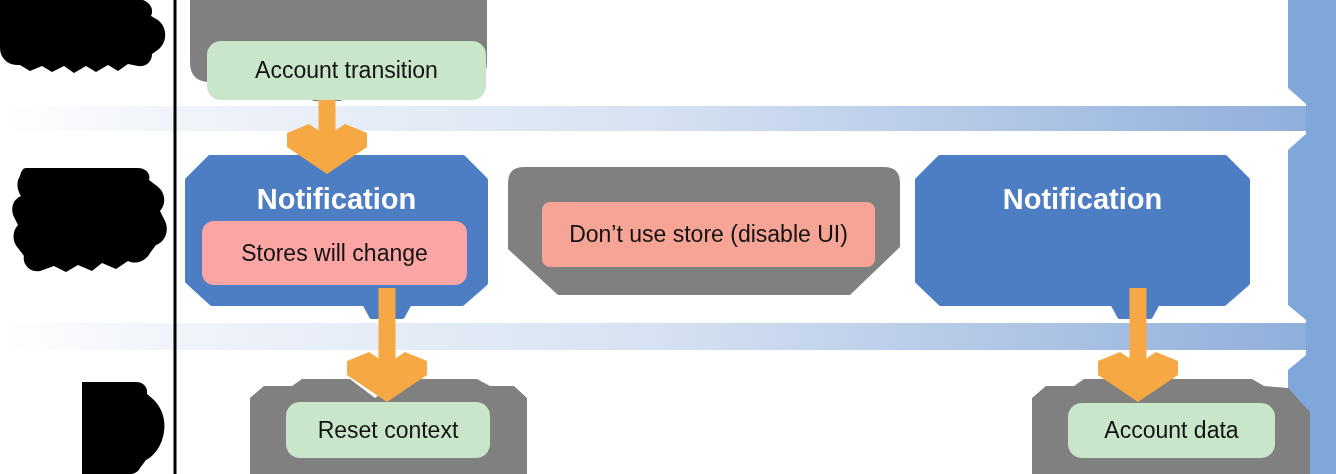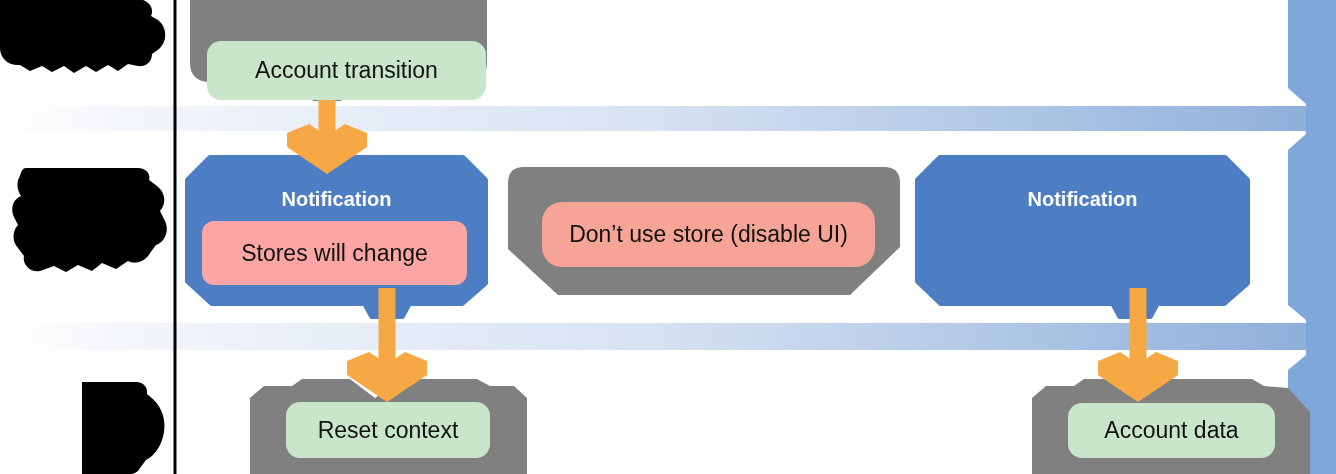--- a/index.html
+++ b/index.html
@@ -3,23 +3,23 @@
 <meta charset="utf-8">
 <style>
   html,body{margin:0;padding:0;background:#ffffff;}
   #stage{
     position:relative;width:1336px;height:474px;overflow:hidden;background:#ffffff;
     font-family:"Liberation Sans", sans-serif;
   }
   #shapes{position:absolute;left:0;top:0;width:1336px;height:474px;}
   .overlay{position:absolute;display:flex;align-items:center;justify-content:center;box-sizing:border-box;}
   .pill-green{background:#c9e5ca;border-radius:14px;color:#111;font-size:23px;}
-  .pill-salmon{background:#f5a495;border-radius:20px;color:#111;font-size:23px;}
+  .pill-salmon{background:#f5a495;border-radius:8px;color:#111;font-size:23px;}
   .white-card{background:#fca5a5;border-radius:12px;color:#111;font-size:23px;}
-  .node-title{color:#ffffff;font-weight:bold;font-size:20px;}
+  .node-title{color:#ffffff;font-weight:bold;font-size:29px;}
 </style>
 </head>
 <body>
 
 <div id="stage">
 
   <svg id="shapes" viewBox="0 0 1336 474" xmlns="http://www.w3.org/2000/svg">
     <defs>
       <linearGradient id="bandGrad" x1="0" y1="0" x2="1" y2="0">
         <stop offset="0" stop-color="#ffffff"></stop>

